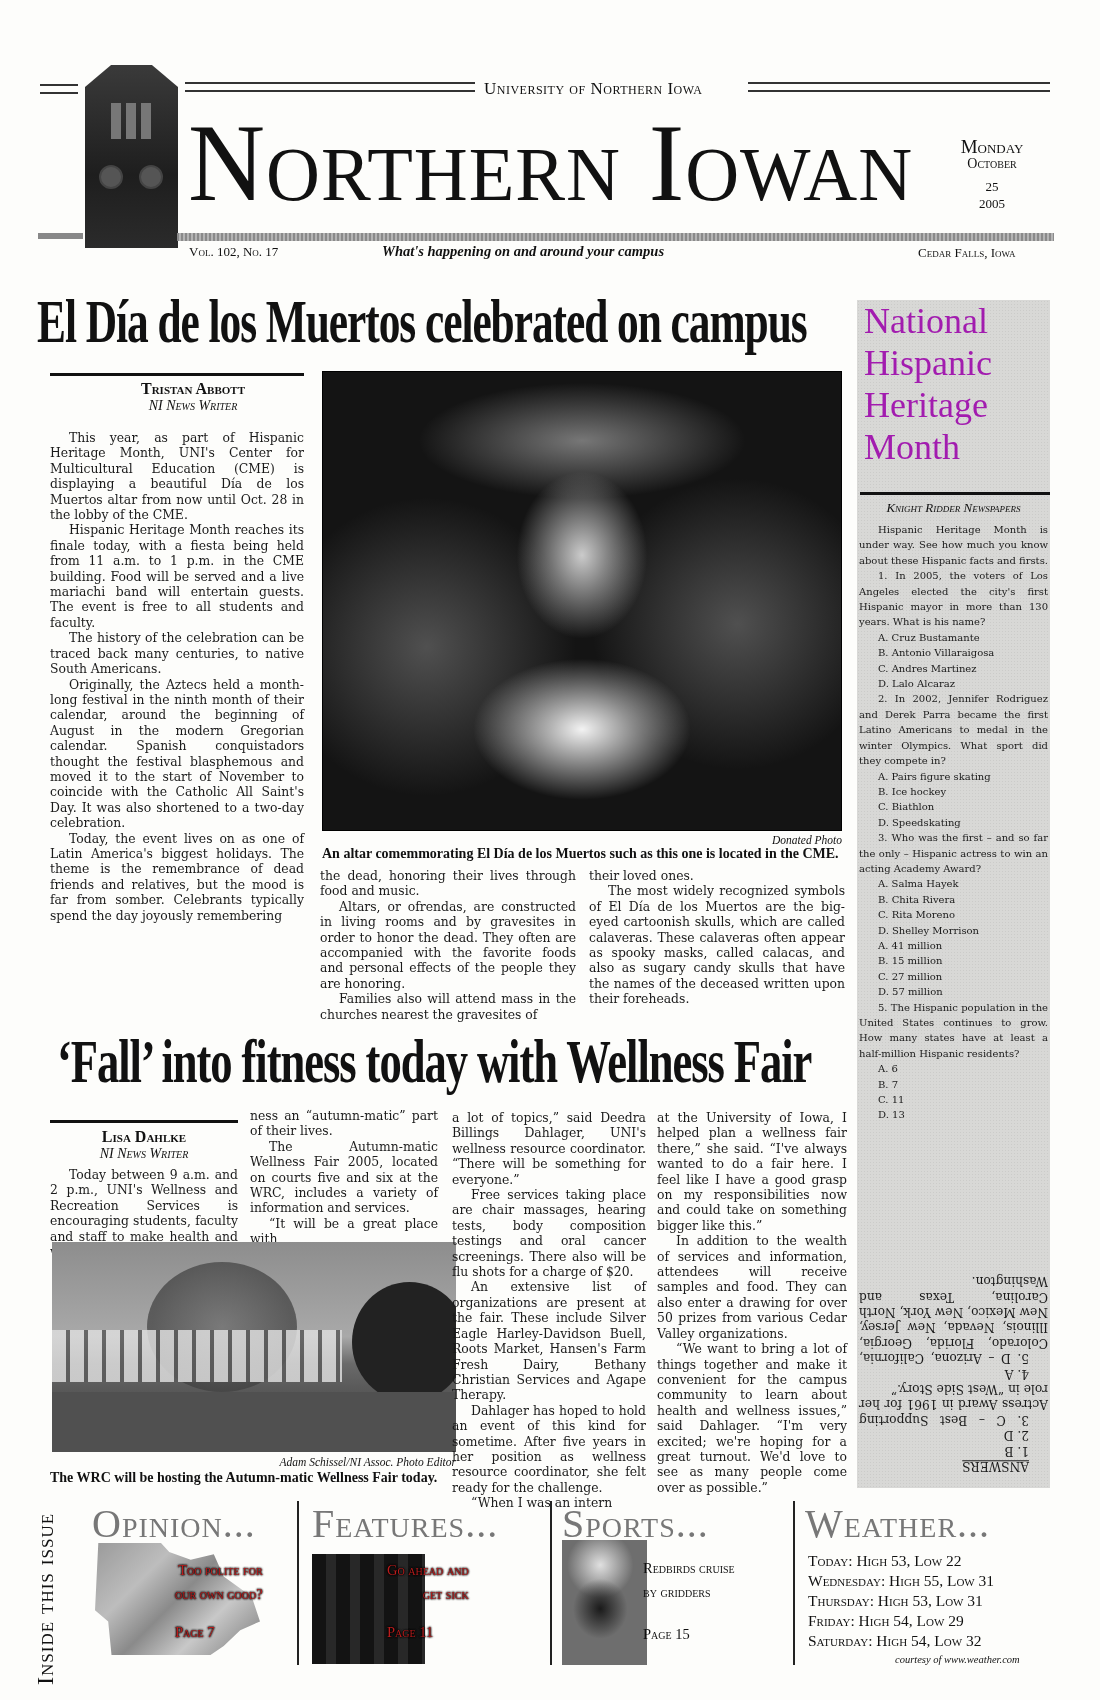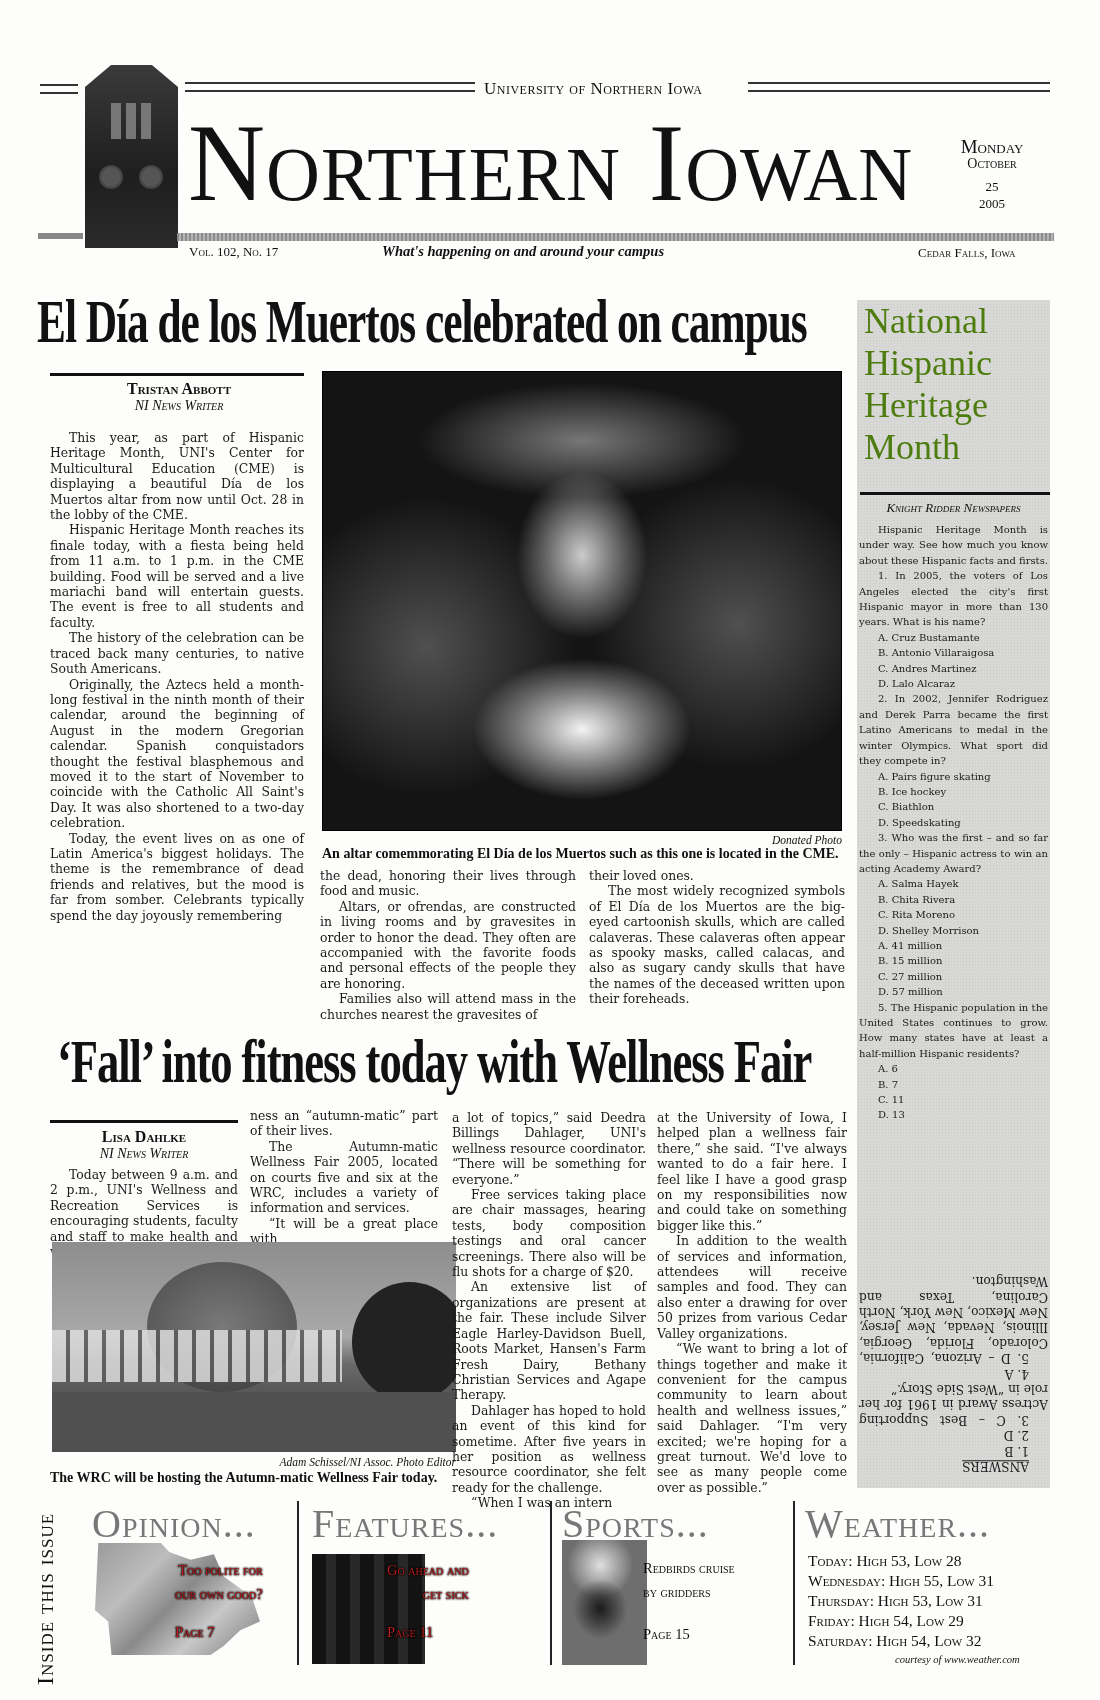--- a/index.html
+++ b/index.html
@@ -51,21 +51,21 @@
   .wrc .bldg { position: absolute; left: 0; top: 88px; width: 290px; height: 52px; background: repeating-linear-gradient(90deg,#dcdcdc 0 14px,#5b5b5b 14px 18px); opacity: .85; }
   .wrc .tree1 { position: absolute; left: 95px; top: 20px; width: 150px; height: 130px; border-radius: 50%; background: radial-gradient(circle,#666 0%,#3d3d3d 70%); opacity: .7; }
   .wrc .tree2 { position: absolute; left: 300px; top: 40px; width: 115px; height: 120px; border-radius: 50%; background: #222; }
   .wrc .lawn { position: absolute; left: 0; top: 150px; width: 100%; height: 60px; background: #505050; }
 
   .credit { font-family: "Liberation Serif", serif; font-style: italic; font-size: 11.5px; text-align: right; }
   .caption { font-family: "Liberation Serif", serif; font-weight: bold; font-size: 14px; white-space: nowrap; }
 
   
   .sidebar { left: 857px; top: 300px; width: 193px; height: 1188px; background: #d8d8d6; background-image: radial-gradient(rgba(0,0,0,0.06) 1px, transparent 1px); background-size: 3px 3px; }
-  .sb-title { left: 864px; top: 300px; font-family: "Liberation Serif", serif; font-size: 36px; line-height: 42px; color: #4d7c0f; }
+  .sb-title { left: 864px; top: 300px; font-family: "Liberation Serif", serif; font-size: 36px; line-height: 42px; color: #a21caf; }
   .sb-rule { left: 860px; top: 492px; width: 190px; height: 3px; background: #111; }
   .sb-src { left: 857px; top: 500px; width: 193px; text-align: center; font-family: "Liberation Serif", serif; font-style: italic; font-variant: small-caps; font-size: 13px; }
   .sb-body { left: 859px; top: 522px; width: 189px; font-size: 10px; line-height: 15.4px; }
   .sb-body .opt { padding-left: 19px; text-indent: 0; text-align: left; }
   .answers { left: 859px; top: 1273px; width: 189px; transform: rotate(180deg); font-size: 12.2px; line-height: 15.4px; }
   .answers .ahead { text-indent: 19px; text-decoration: underline; }
 
   
   .inside-label { left: 32px; top: 1685px; transform: rotate(-90deg); transform-origin: left top; font-family: "Liberation Serif", serif; font-variant: small-caps; font-size: 24px; letter-spacing: 1px; white-space: nowrap; }
   .sec-title { font-family: "Liberation Serif", serif; font-variant: small-caps; font-size: 40px; line-height: 42px; color: #777; letter-spacing: 1px; white-space: nowrap; }
@@ -111,21 +111,21 @@
   <div class="num" style="margin-top:0">2005</div>
 </div>
 <div class="abs gray-bar"></div>
 <div class="abs vol">Vol. 102, No. 17</div>
 <div class="abs tagline">What's happening on and around your campus</div>
 <div class="abs city">Cedar Falls, Iowa</div>
 
 <h1 class="abs hl hl1">El Día de los Muertos celebrated on campus</h1>
 
 <div class="abs byline-rule" style="left:50px;top:373px;width:254px;"></div>
-<div class="abs byline" style="left:52px;top:380px;width:254px;">
+<div class="abs byline" style="left:66px;top:380px;width:254px;">
   <div class="name">Tristan Abbott</div>
   <div class="role">NI News Writer</div>
 </div>
 
 <div class="abs col" style="left:50px;top:430px;width:254px;">
   <p>This year, as part of Hispanic Heritage Month, UNI's Center for Multicultural Education (CME) is displaying a beautiful Día de los Muertos altar from now until Oct. 28 in the lobby of the CME.</p>
   <p>Hispanic Heritage Month reaches its finale today, with a fiesta being held from 11 a.m. to 1 p.m. in the CME building. Food will be served and a live mariachi band will entertain guests. The event is free to all students and faculty.</p>
   <p>The history of the celebration can be traced back many centuries, to native South Americans.</p>
   <p>Originally, the Aztecs held a month-long festival in the ninth month of their calendar, around the beginning of August in the modern Gregorian calendar. Spanish conquistadors thought the festival blasphemous and moved it to the start of November to coincide with the Catholic All Saint's Day. It was also shortened to a two-day celebration.</p>
   <p>Today, the event lives on as one of Latin America's biggest holidays. The theme is the remembrance of dead friends and relatives, but the mood is far from somber. Celebrants typically spend the day joyously remembering</p>
@@ -252,19 +252,19 @@
 <div class="abs sports-thumb"></div>
 <div class="abs teaser" style="left:643px;top:1556px;">
   <div>Redbirds cruise</div>
   <div>by gridders</div>
 </div>
 <div class="abs teaser" style="left:643px;top:1622px;">Page 15</div>
 <div class="abs vdiv" style="left:793px;top:1501px;height:164px;"></div>
 
 <div class="abs sec-title" style="left:805px;top:1503px;">Weather...</div>
 <div class="abs" style="left:808px;top:1551px;">
-  <div class="weather-line">Today: High 53, Low 28</div>
+  <div class="weather-line">Today: High 53, Low 22</div>
   <div class="weather-line">Wednesday: High 55, Low 31</div>
   <div class="weather-line">Thursday: High 53, Low 31</div>
   <div class="weather-line">Friday: High 54, Low 29</div>
   <div class="weather-line">Saturday: High 54, Low 32</div>
 </div>
 <div class="abs weather-credit" style="left:895px;top:1654px;">courtesy of www.weather.com</div>
 
 </body></html>

